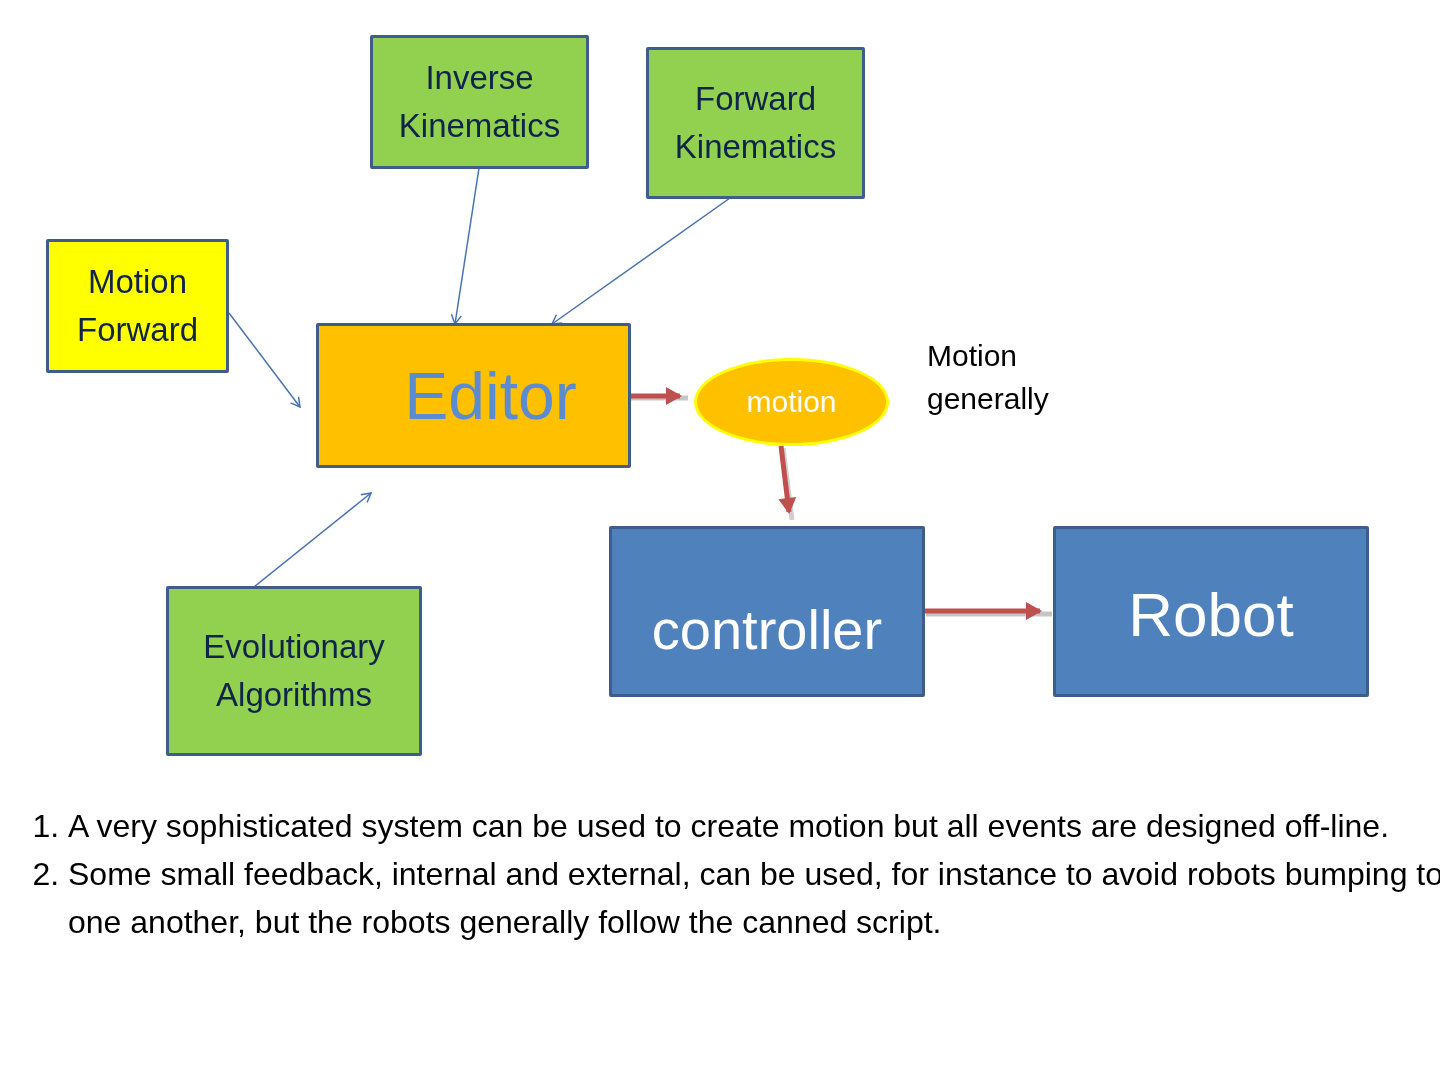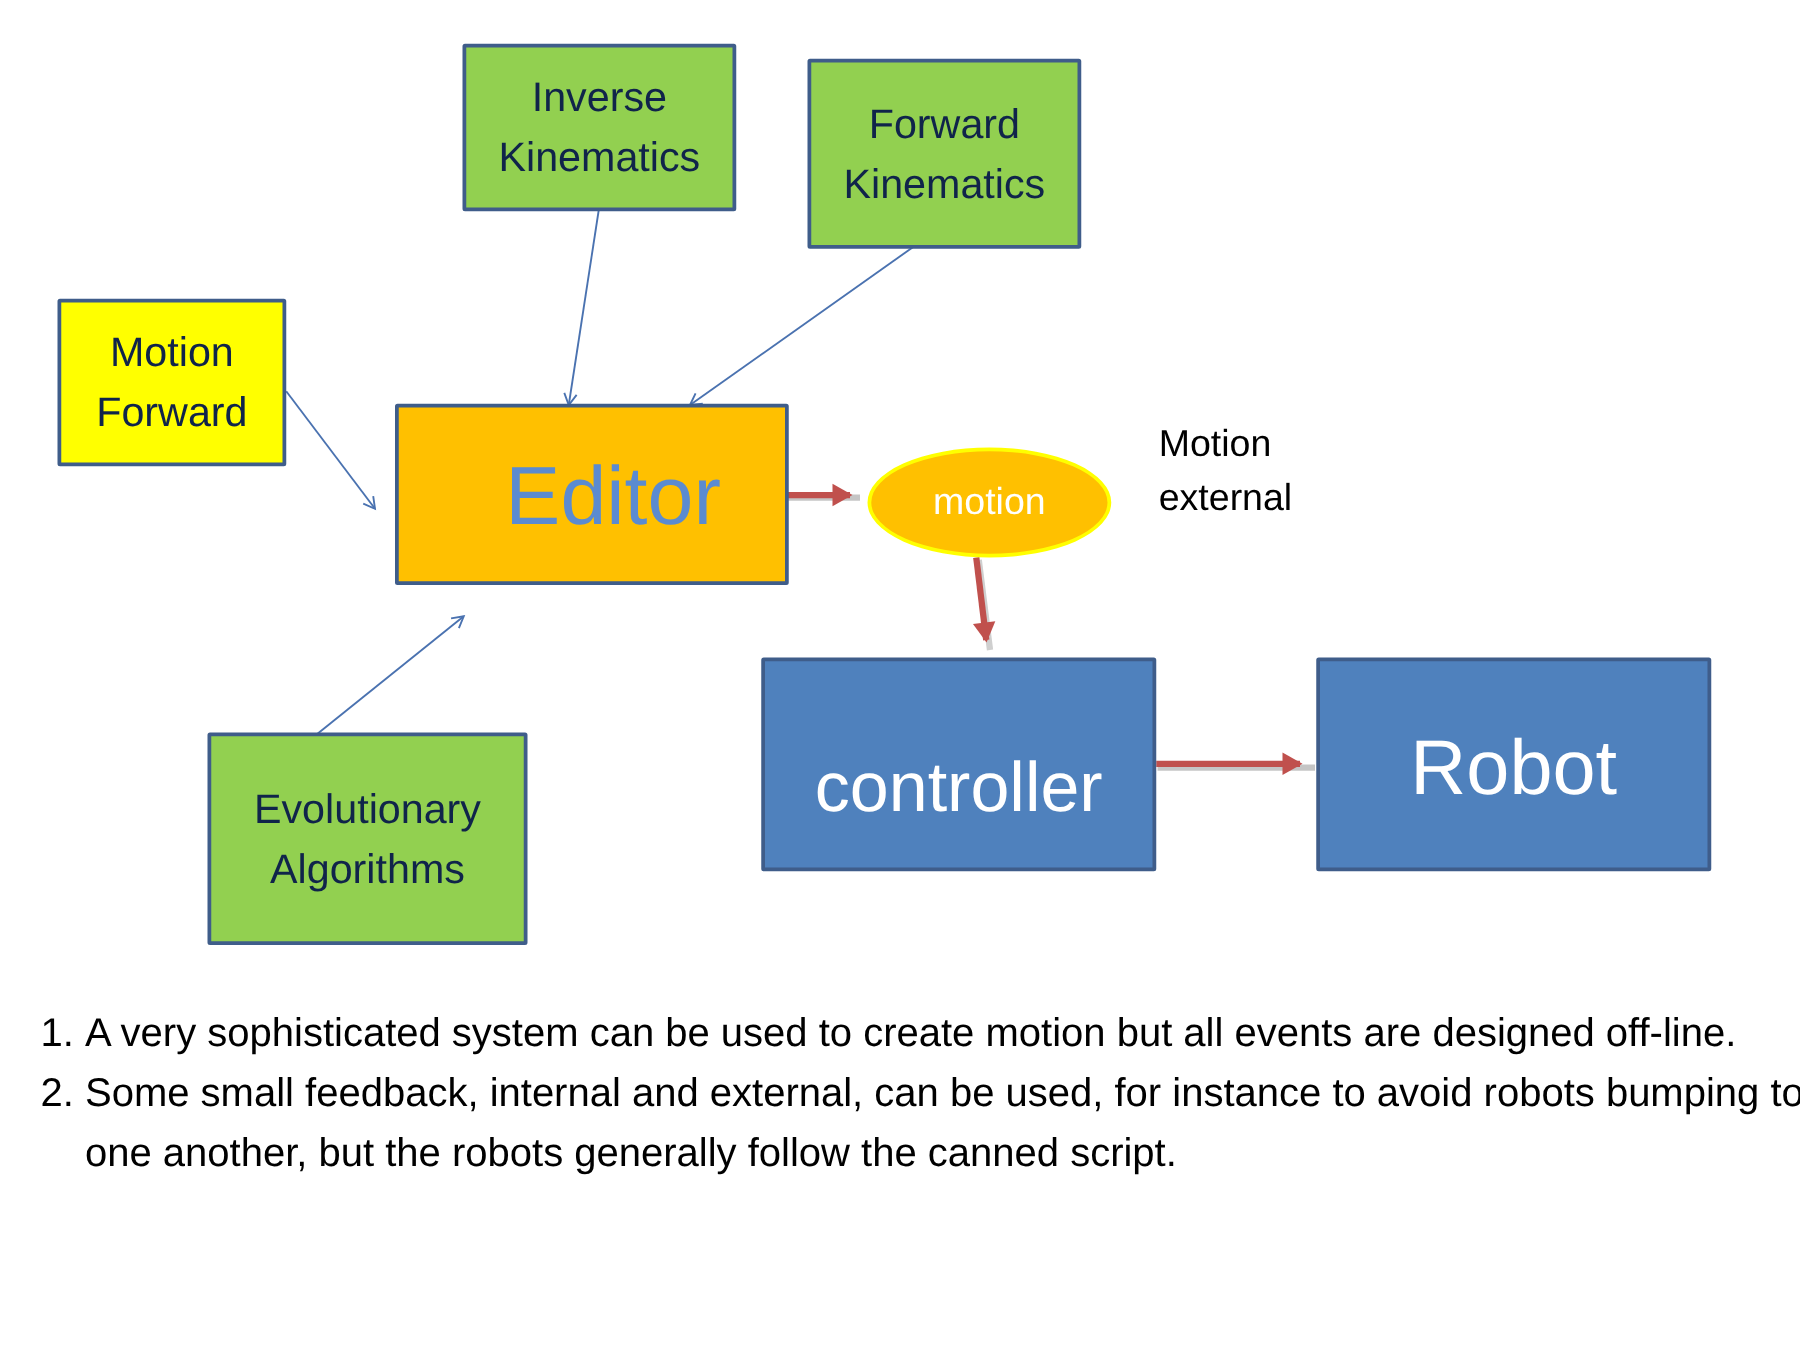--- a/index.html
+++ b/index.html
@@ -73,21 +73,21 @@
 <div class="box orange" style="left:316px; top:323px; width:315px; height:145px;padding-left:34px;">
   <span>Editor</span>
 </div>
 
 <div class="ellipse" style="left:694px; top:358px; width:195px; height:88px;">
   <span>motion</span>
 </div>
 
 <div class="label" style="left:927px; top:334px;">
   <div>Motion</div>
-  <div>external</div>
+  <div>generally</div>
 </div>
 
 <div class="box blue" style="left:609px; top:526px; width:316px; height:171px; align-items:flex-start; padding-top:68px;">
   <span>controller</span>
 </div>
 
 <div class="box blue big" style="left:1053px; top:526px; width:316px; height:171px; align-items:flex-start; padding-top:50px;">
   <span>Robot</span>
 </div>
 

